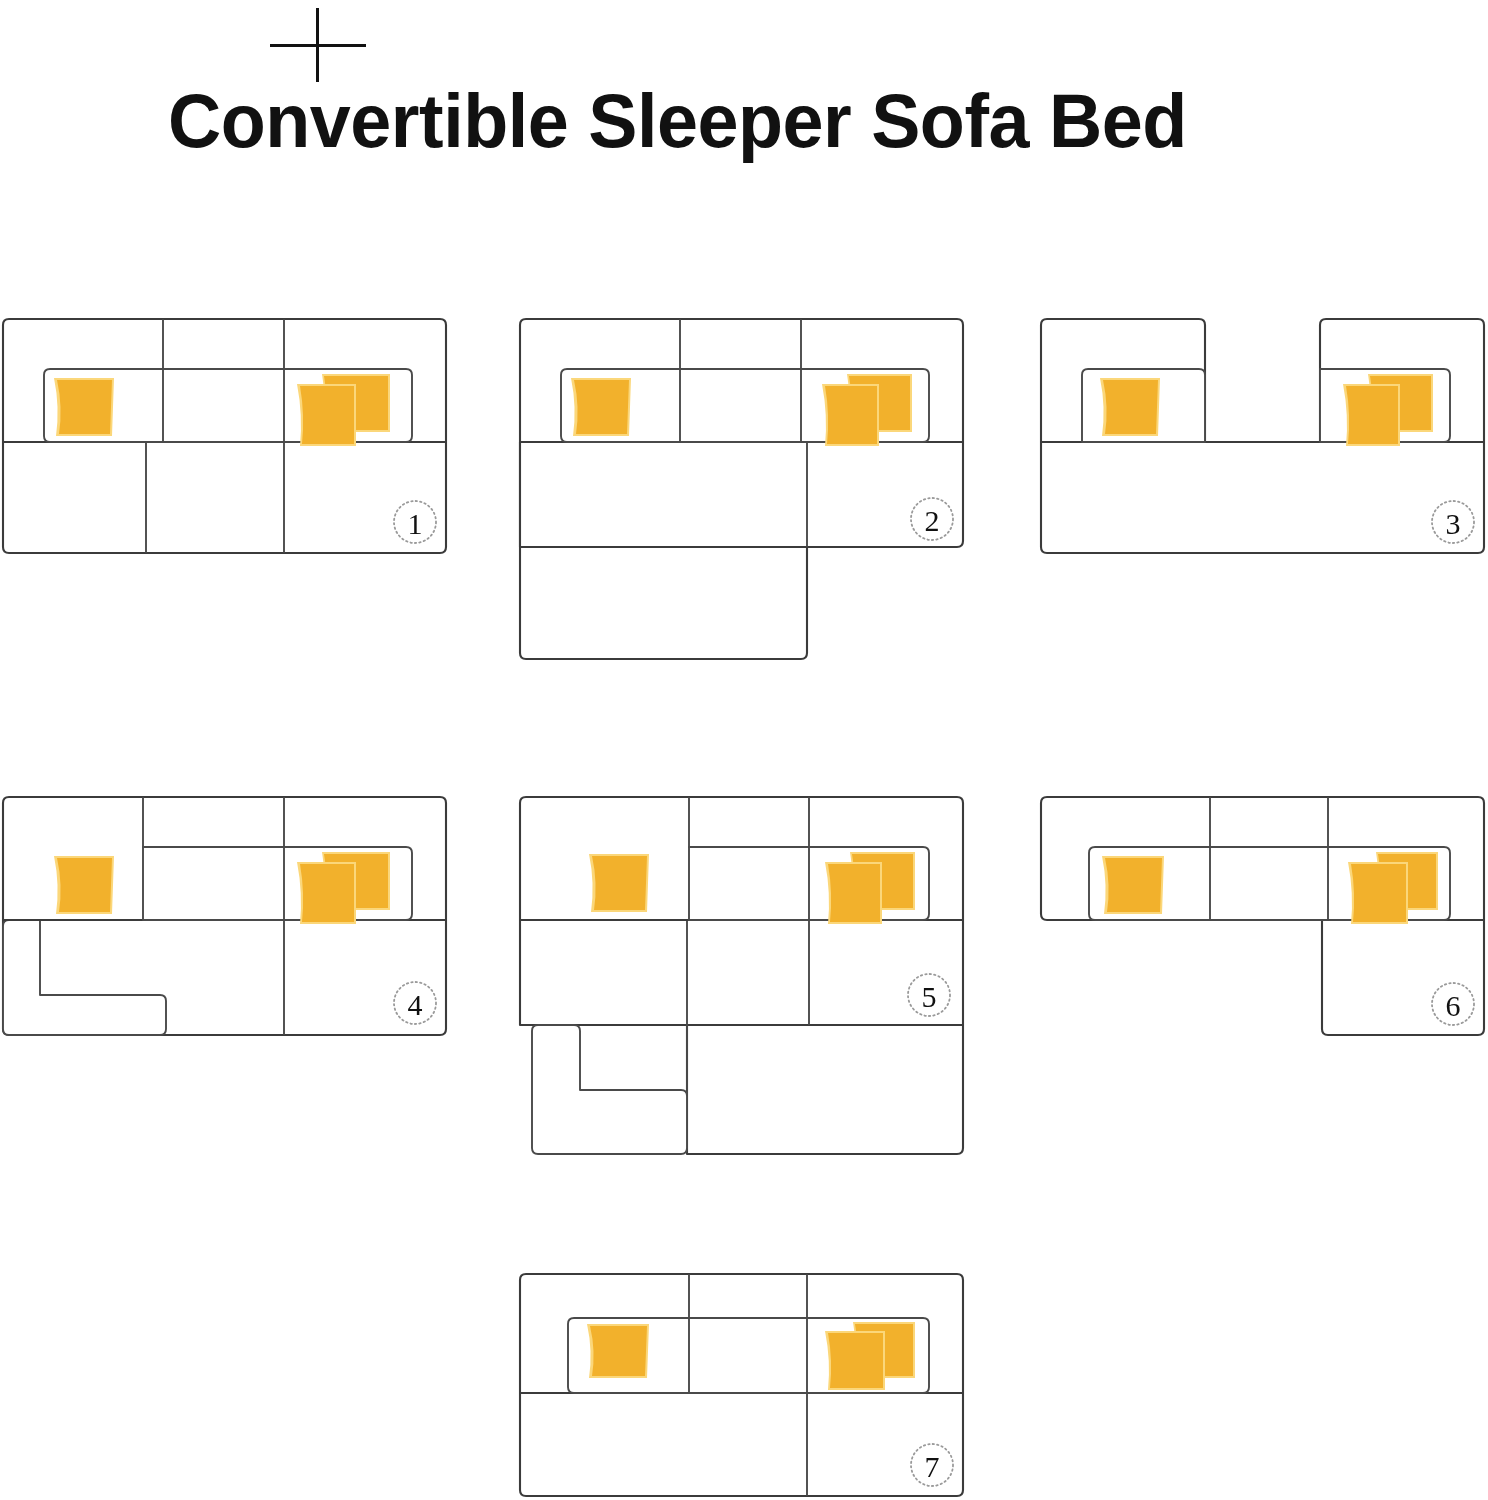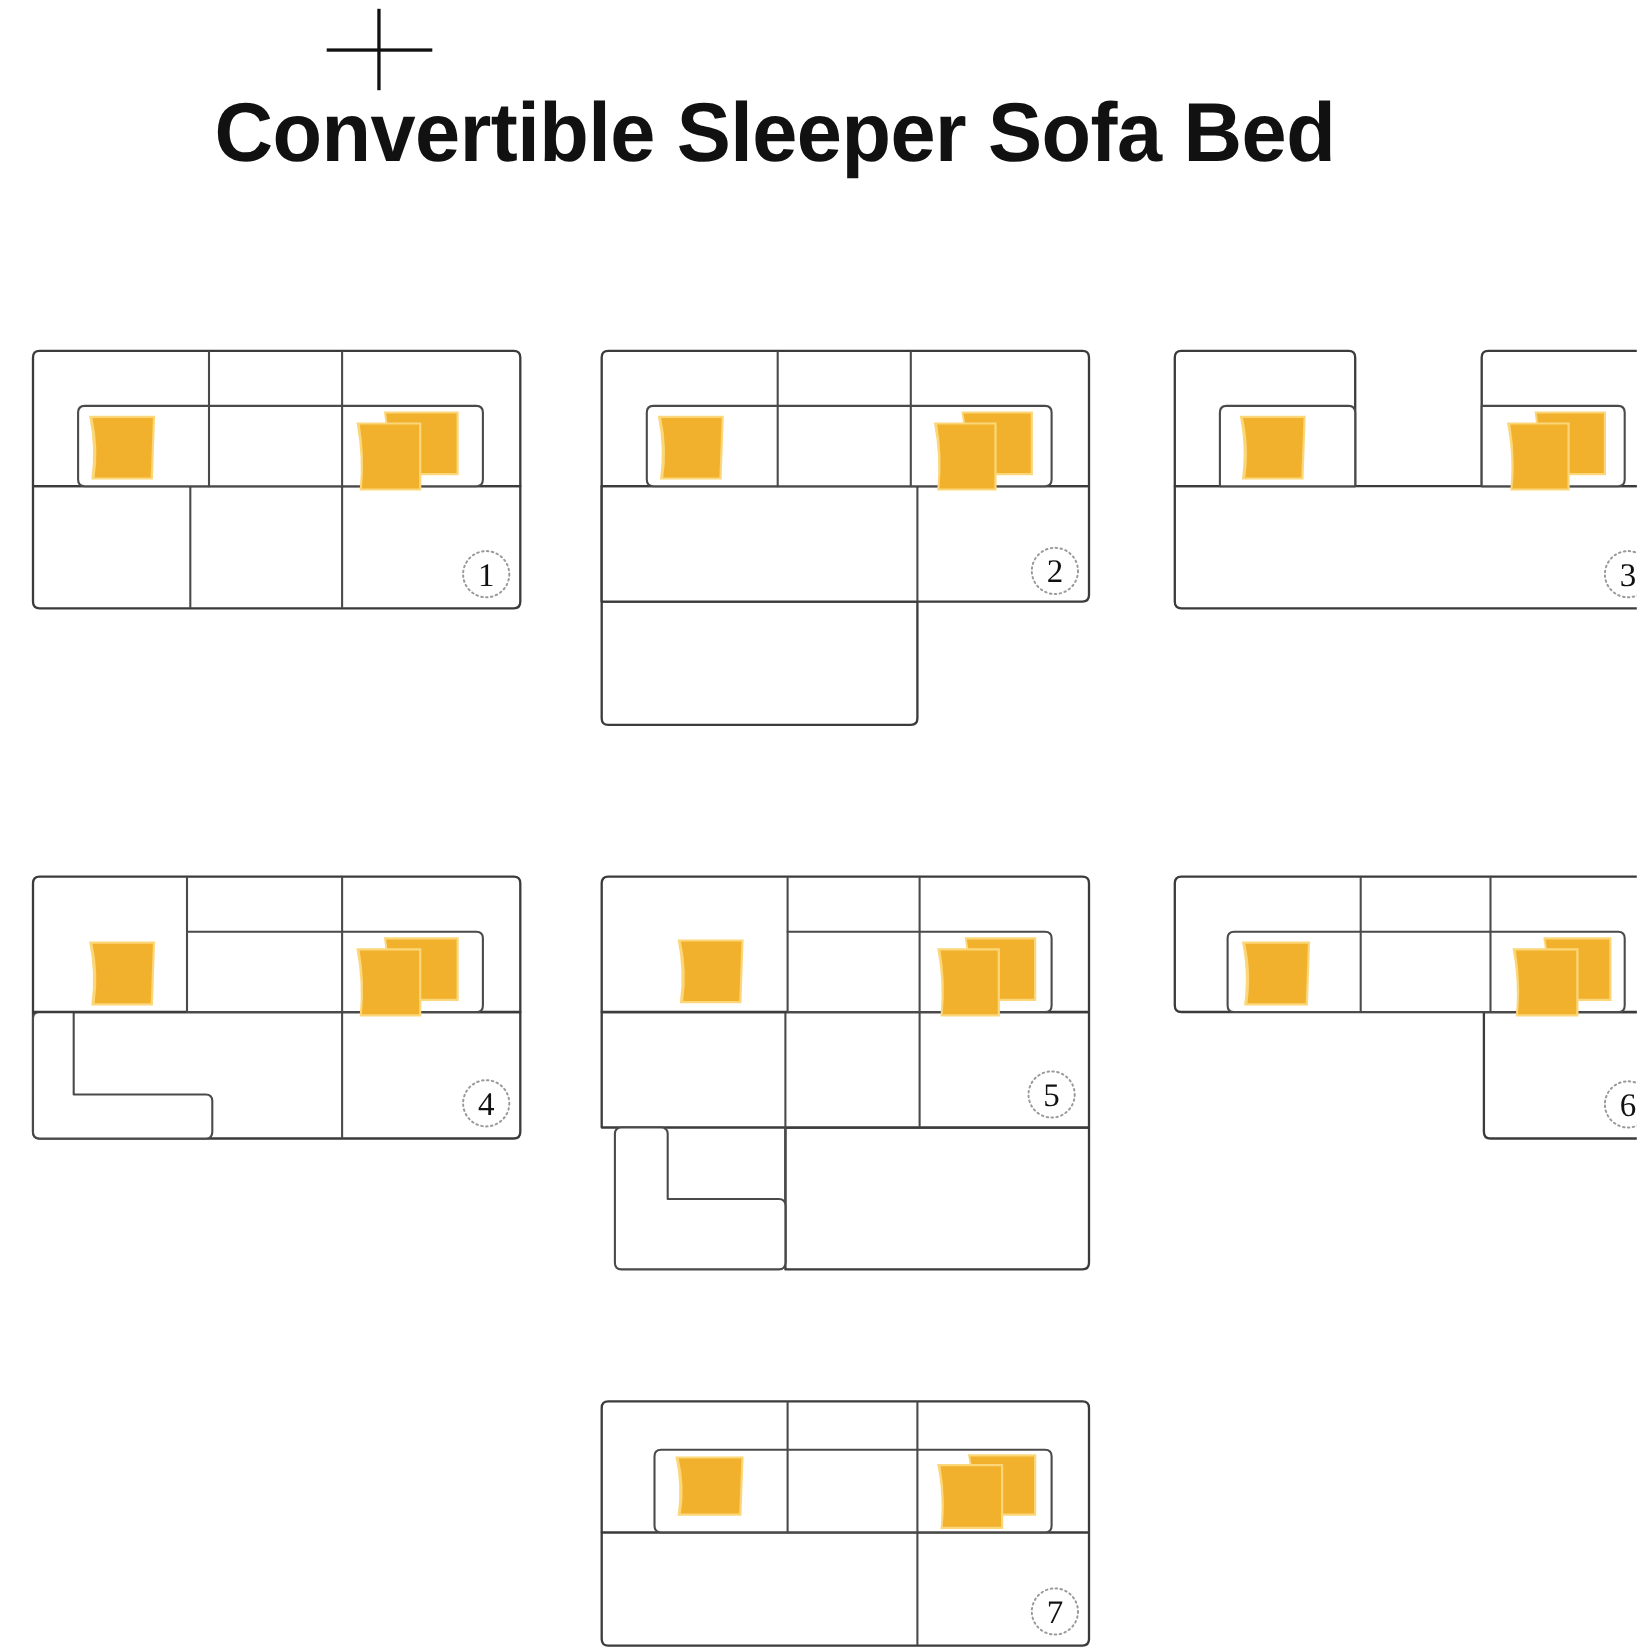--- a/index.html
+++ b/index.html
@@ -4,21 +4,21 @@
 <title>Convertible Sleeper Sofa Bed</title>
 <style>
   html,body{margin:0;padding:0;}
   body{
     width:1488px;height:1500px;
     background:#ffffff;
     font-family:"Liberation Sans", sans-serif;
     overflow:hidden;
     position:relative;
   }
-  #page{position:absolute;inset:0;margin-left:27px;}
+  #page{position:absolute;inset:0;}
 
   
   .crosshair{position:absolute;left:270px;top:8px;width:96px;height:74px;}
   .crosshair .h{position:absolute;left:0;top:36px;width:96px;height:3px;background:#111;}
   .crosshair .v{position:absolute;left:46px;top:0;width:3px;height:74px;background:#111;}
 
   
   .title{
     position:absolute;left:168px;top:78px;
     font-family:"Liberation Sans", sans-serif;

